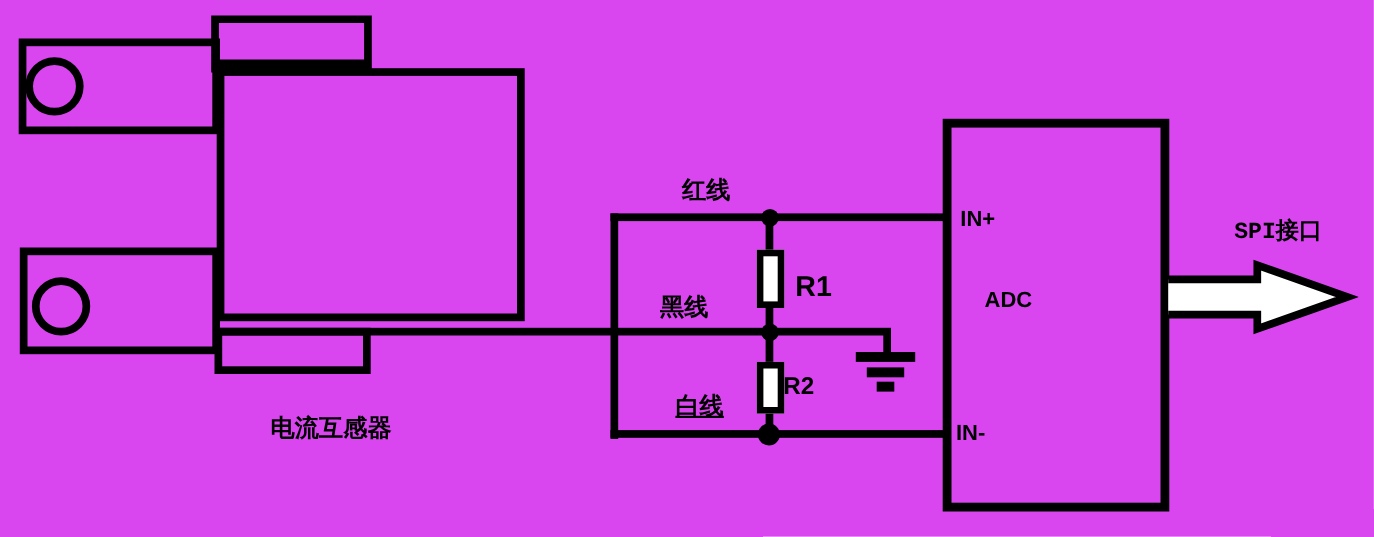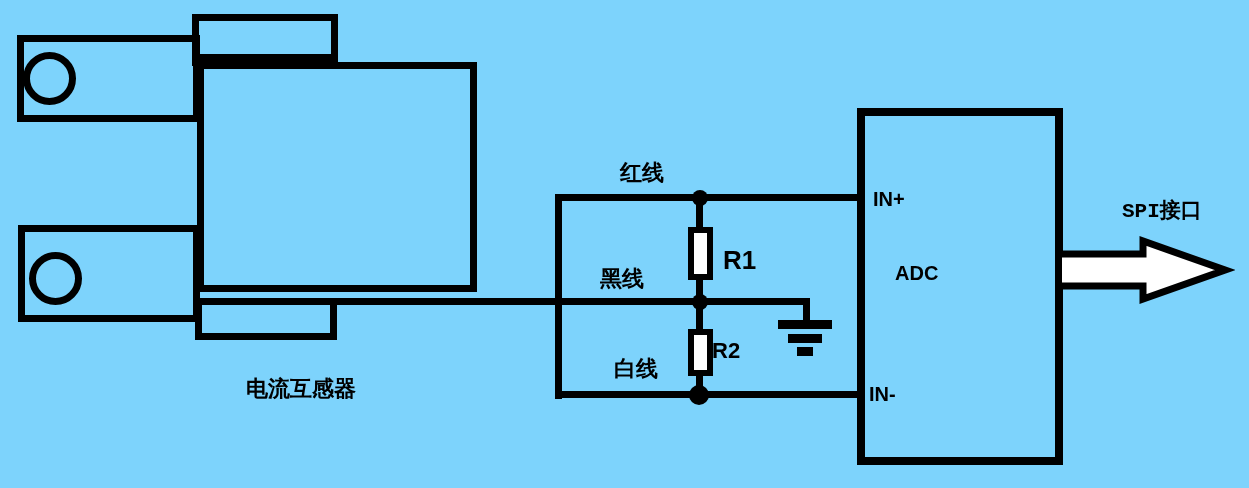--- a/index.html
+++ b/index.html
@@ -1,19 +1,19 @@
 <!DOCTYPE html>
 <html><head>
 <meta charset="utf-8">
 <style>
   html,body{margin:0;padding:0;background:#ffffff;}
   .stage{
     position:relative;
     width:1249px;height:488px;
-    background:#7dd3fc;
+    background:#d946ef;
     font-family:"Liberation Sans",sans-serif;
     overflow:hidden;
   }
   .stage *{box-sizing:border-box;}
   .box{position:absolute;border:7px solid #000;background:transparent;}
   .wire{position:absolute;background:#000;}
   .dot{position:absolute;background:#000;border-radius:50%;}
   .ring{position:absolute;border:7px solid #000;border-radius:50%;background:transparent;}
   .rbody{position:absolute;border:6px solid #000;background:#fff;}
   .lbl{
@@ -62,21 +62,21 @@
 
   <div class="box" style="left:857px;top:108px;width:206px;height:357px;border-width:8px;"></div>
 
   <svg class="arrow-svg" width="180" height="80" viewBox="0 0 180 80">
     <polygon points="7,24 88,24 88,11 170,40 88,69 88,56 7,56" fill="#ffffff" stroke="none"></polygon>
     <path d="M7,24 H88 V11 L170,40 L88,69 V56 H7" fill="none" stroke="#000000" stroke-width="7" stroke-linejoin="miter"></path>
   </svg>
 
   <div class="lbl lbl-cjk" style="left:620px;top:162px;">红线</div>
   <div class="lbl lbl-cjk" style="left:600px;top:268px;">黑线</div>
-  <div class="lbl lbl-cjk" style="left:614px;top:358px;">白线</div>
+  <div class="lbl lbl-cjk" style="left:614px;top:358px;text-decoration:underline;">白线</div>
   <div class="lbl lbl-cjk" style="left:246px;top:378px;">电流互感器</div>
   <div class="lbl lbl-mono" style="left:723px;top:247px;font-size:26px;">R1</div>
   <div class="lbl lbl-mono" style="left:712px;top:340px;font-size:22px;">R2</div>
   <div class="lbl lbl-mono" style="left:873px;top:189px;">IN+</div>
   <div class="lbl lbl-mono" style="left:869px;top:384px;text-align:right;">IN-</div>
   <div class="lbl lbl-mono" style="left:895px;top:263px;">ADC</div>
   <div class="lbl lbl-mono" style="left:1122px;top:201px;font-size:21px;font-family:'Liberation Mono','Liberation Sans',sans-serif;">SPI接口</div>
 
 </div>
 

